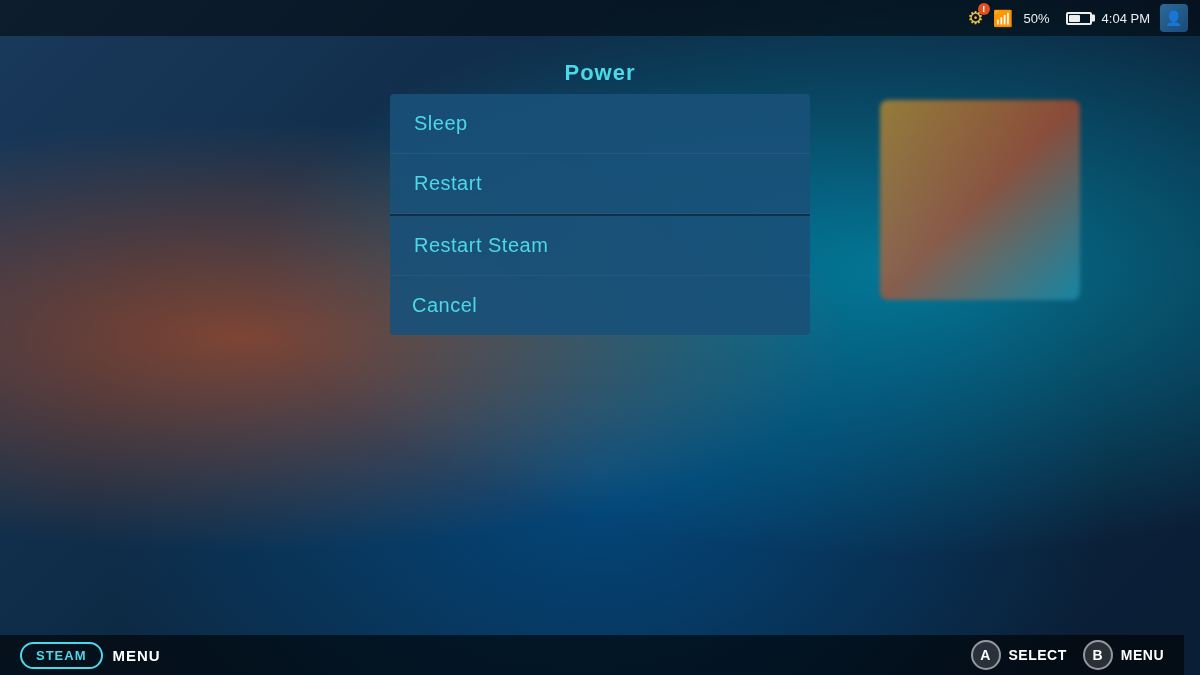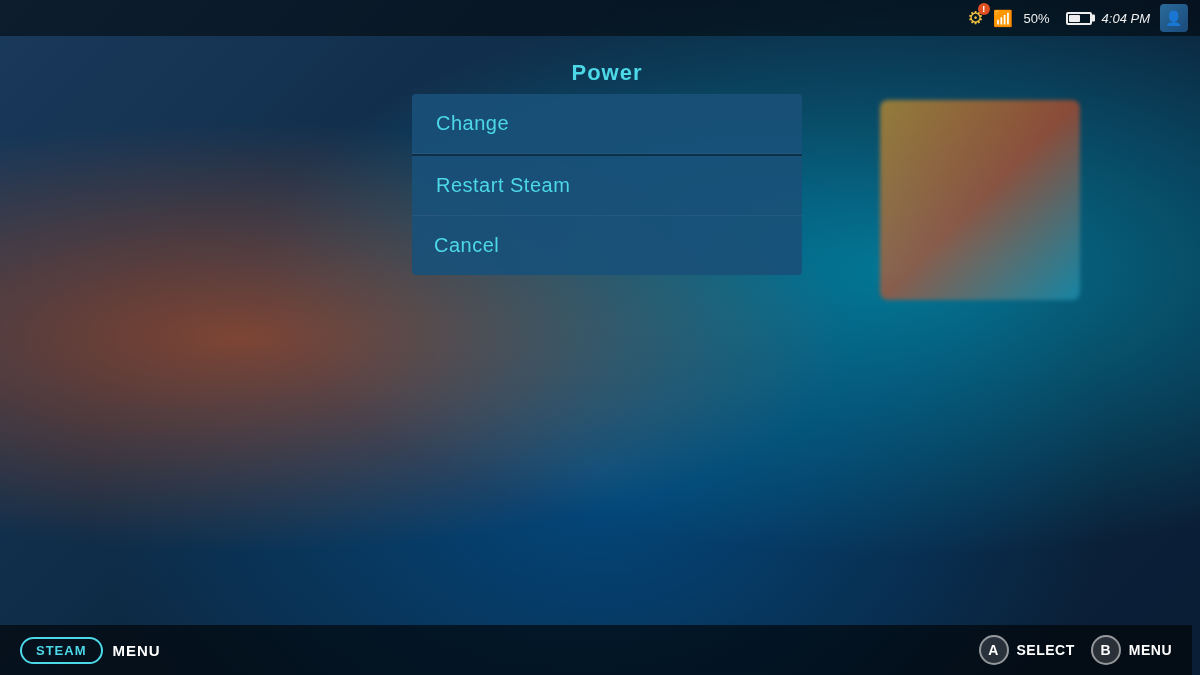--- a/index.html
+++ b/index.html
@@ -110,44 +110,42 @@
       bottom: 1px;
       width: 50%;
       background: #eee;
       border-radius: 1px;
     }
 
     .status-bar .time-text {
       color: #eee;
       font-size: 13px;
       font-weight: 500;
-      font-style: italic;
     }
 
     .status-bar .avatar-icon {
       width: 28px;
       height: 28px;
       background: linear-gradient(135deg, #2a6a9a, #1a4a7a);
       border-radius: 4px;
       display: flex;
       align-items: center;
       justify-content: center;
       color: #7dd;
       font-size: 14px;
     }
 
     
     .menu-container {
       position: absolute;
       top: 60px;
       left: 50%;
       transform: translateX(-50%);
-      width: 390px;
+      width: 420px;
       z-index: 50;
-      margin-left: 7px;
     }
 
     .power-title {
       text-align: center;
       color: #4dd8e8;
       font-size: 22px;
       font-weight: 600;
       margin-bottom: 8px;
       letter-spacing: 1px;
     }
@@ -185,22 +183,22 @@
       background: #e05c10;
       color: #ffffff;
       font-weight: 700;
     }
 
     
     .bottom-bar {
       position: absolute;
       bottom: 0;
       left: 0;
-      right: 8px;
-      height: 50px;
+      right: 16px;
+      height: 40px;
       background: rgba(0, 0, 0, 0.6);
       display: flex;
       align-items: center;
       justify-content: space-between;
       padding: 0 20px;
       z-index: 100;
     }
 
     .steam-btn {
       border: 2px solid #4dd8e8;
@@ -289,21 +287,24 @@
     </div>
   </div>
   <span class="time-text">4:04 PM</span>
   <div class="avatar-icon">👤</div>
 </div>
 
 <div class="menu-container">
   <div class="power-title">Power</div>
   <div class="menu-list">
     <div class="menu-item">
-      <span>Change</span>
+      <span>Sleep</span>
+    </div>
+    <div class="menu-item">
+      <span>Restart</span>
     </div>
     <div class="menu-divider"></div>
     <div class="menu-item">
       <span>Restart Steam</span>
     </div>
     <div class="menu-item">
       <span>Cancel</span>
     </div>
   </div>
 </div>

